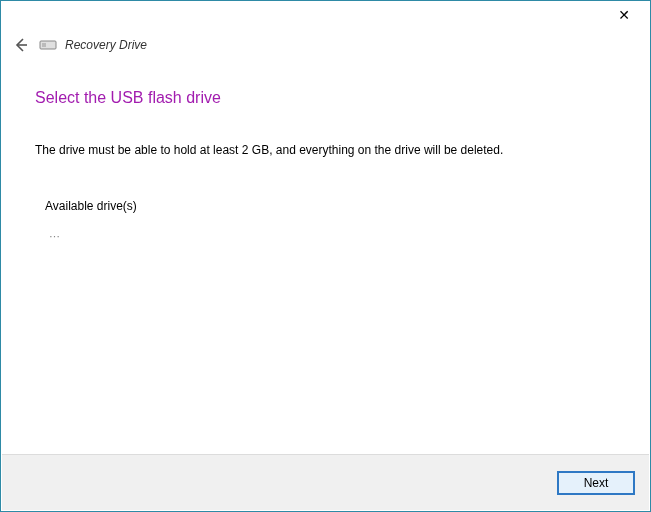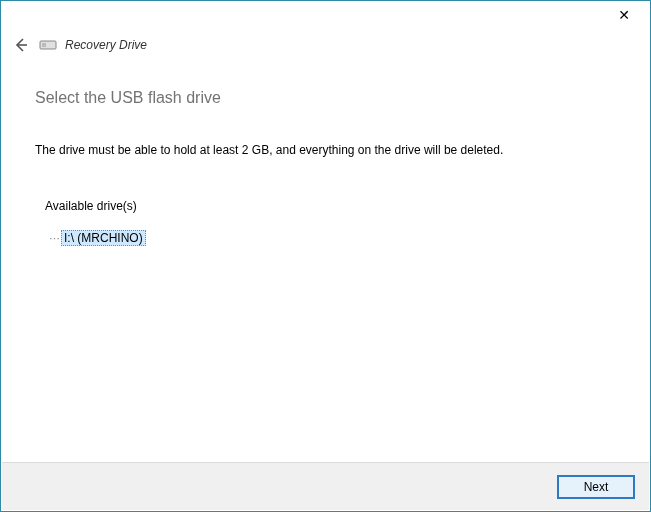--- a/index.html
+++ b/index.html
@@ -57,21 +57,21 @@
   .wizard-name {
     font-size: 12px;
     color: #333;
     font-style: italic;
   }
   .content {
     padding: 34px 34px 0 34px;
   }
   .page-title {
     font-size: 16px;
-    color: #737373;
+    color: #a21caf;
     font-weight: 400;
     margin-bottom: 36px;
   }
   .instruction {
     font-size: 12px;
     color: #000;
     margin-bottom: 42px;
   }
   .tree {
     margin-left: 10px;
@@ -97,21 +97,21 @@
     border: 1px dotted #3399ff;
     padding: 0 2px;
     color: #000;
     cursor: pointer;
   }
   .footer {
     position: absolute;
     left: 1px;
     right: 1px;
     bottom: 1px;
-    height: 48px;
+    height: 56px;
     background: #f0f0f0;
     border-top: 1px solid #dcdcdc;
     display: flex;
     align-items: center;
     justify-content: flex-end;
     padding-right: 14px;
     gap: 8px;
   }
   .btn {
     min-width: 78px;
@@ -155,20 +155,19 @@
 </div>
 
 <div class="content">
   <div class="page-title">Select the USB flash drive</div>
   <div class="instruction">The drive must be able to hold at least 2 GB, and everything on the drive will be deleted.</div>
 
   <div class="tree">
     <div class="tree-root">Available drive(s)</div>
     <div class="tree-branch">
       <span class="tree-connector">⋯</span>
-      <span class="tree-item">I:\ (MRCHINO)</span>
     </div>
   </div>
 </div>
 
 <div class="footer">
   <button class="btn default">Next</button>
 </div>
 
 </body></html>

